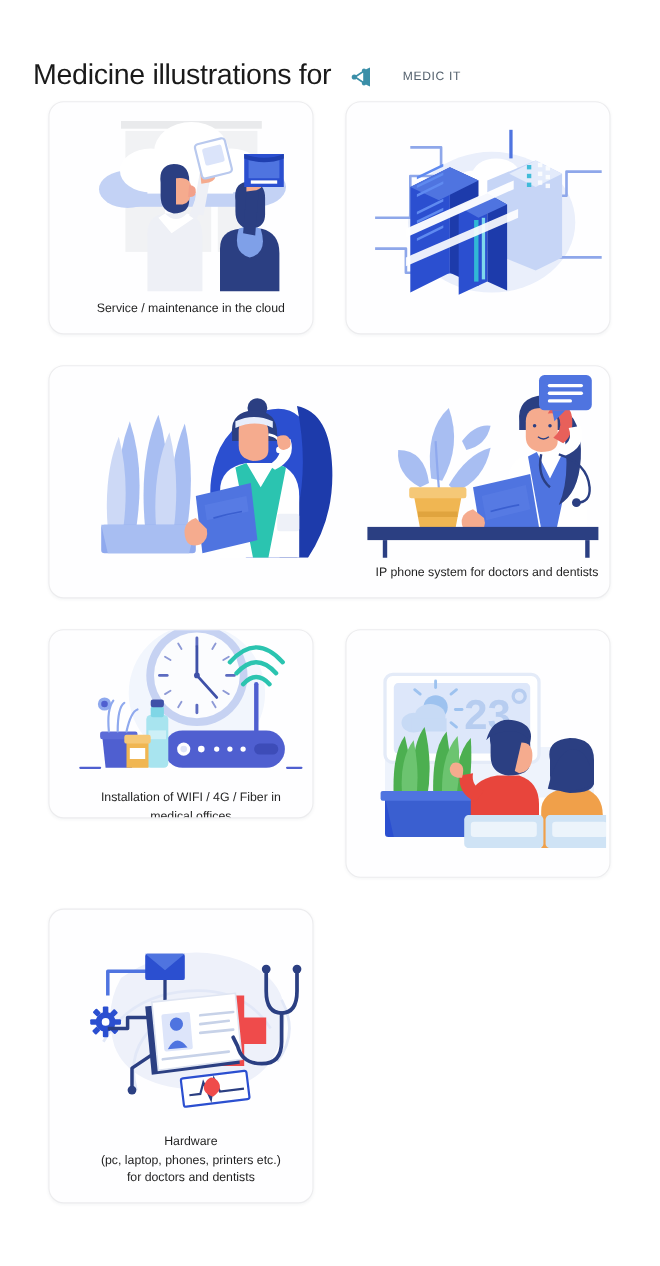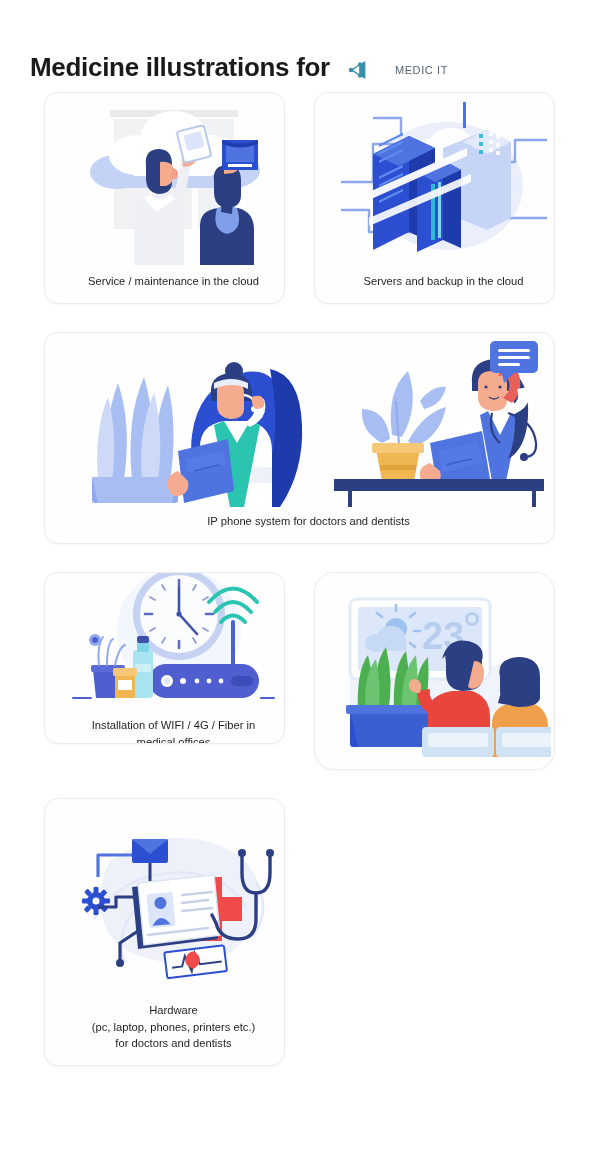--- a/index.html
+++ b/index.html
@@ -15,21 +15,21 @@
 
   
   .header {
     display: flex;
     align-items: center;
     padding: 42px 0 0 30px;
     height: 92px;
   }
   .header-title {
     font-size: 26px;
-    font-weight: 700;
+    font-weight: 400;
     color: #1a1a1a;
     letter-spacing: -0.3px;
     line-height: 1.1;
   }
   .brand {
     display: flex;
     align-items: center;
     margin-left: 18px;
     margin-top: 6px;
     gap: 24px;
@@ -55,21 +55,21 @@
     border: 1px solid #ececee;
     border-radius: 14px;
     box-shadow: 0 1px 3px rgba(30,40,70,0.045);
     display: flex;
     flex-direction: column;
     align-items: center;
     overflow: hidden;
     padding-left: 18px;
   }
   .card.half { width: 241px; }
-  .card.full { width: 511px; }
+  .card.full { width: 511px; align-items: flex-end; }
 
   .card-art {
     width: 100%;
     flex: 1 1 auto;
     display: flex;
     align-items: center;
     justify-content: center;
   }
   .card-art svg { display: block; }
 
@@ -81,21 +81,21 @@
     padding: 0 10px 14px;
     font-weight: 400;
     white-space: pre-line;
   }
 
   
   .c-cloud   { height: 212px; }
   .c-servers { height: 212px; }
   .c-ipphone { height: 212px; }
   .c-wifi    { height: 172px; justify-content: center; }
-  .c-tv      { height: 198px; border-radius: 20px; }
+  .c-tv      { height: 226px; }
   .c-hw      { height: 268px; }
 </style>
 </head>
 <body>
 
 <div class="header">
   <div class="header-title">Medicine illustrations for</div>
 
   <div class="brand">
     <svg class="brand-mark" viewBox="0 0 24 22">
@@ -228,21 +228,20 @@
         <path d="M78 72 L104 60 L122 70 L96 82 Z" fill="#4f74e0"></path>
         <rect x="92" y="84" width="4" height="56" fill="#31b8d6"></rect>
         <rect x="99" y="82" width="3" height="56" fill="#7ed8ec"></rect>
 
         <g fill="#ffffff">
           <path d="M30 92 L128 48 L128 56 L30 100 Z" opacity=".95"></path>
           <path d="M30 118 L132 74 L132 82 L30 126 Z" opacity=".9"></path>
         </g>
       </svg>
     </div>
-    <div class="card-caption">Servers and backup in the cloud</div>
   </div>
 
   <div class="card full c-ipphone">
     <div class="card-art">
       <svg width="470" height="168" viewBox="0 0 470 168">
 
         <g>
 
           <path d="M150 168 Q112 140 118 96 Q124 48 168 34 Q200 26 210 62 Q222 120 196 168 Z" fill="#2b4fd0"></path>
           <path d="M196 30 Q226 36 228 86 Q230 132 206 168 L180 168 Q212 110 196 30 Z" fill="#1d3bab"></path>

